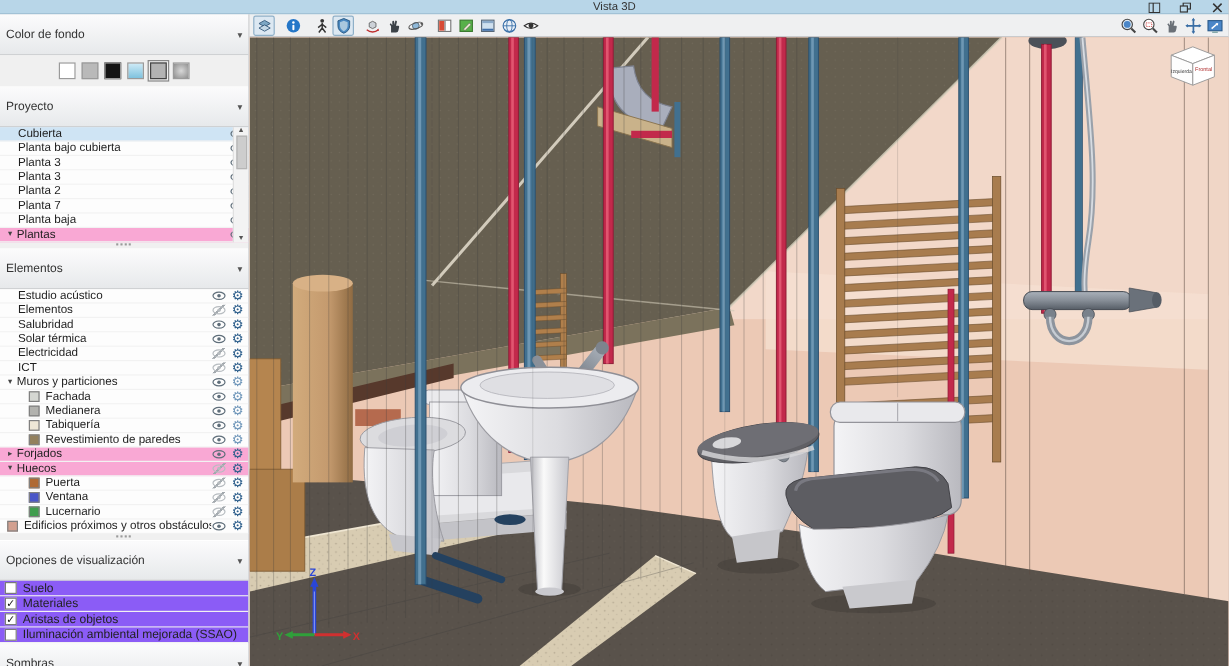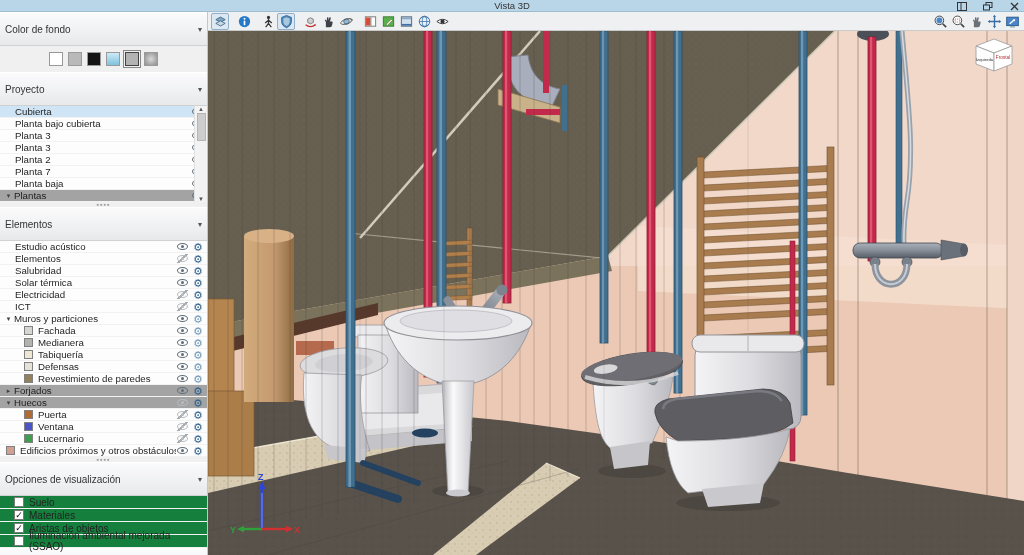--- a/index.html
+++ b/index.html
@@ -19,21 +19,21 @@
           border-bottom:1px solid #cfd1d3;display:flex;align-items:center;padding:16px 5px;color:#333;}
   .sechdr .t{flex:1;font-size:10px;}
   .chev{font-size:8px;color:#555;}
   .swatchrow{height:26px;display:flex;align-items:center;justify-content:center;gap:5px;background:#f0f0f0;}
   .bgsw{width:14px;height:14px;border:1px solid #9a9a9a;}
   .bgsw.sel{border:1px solid #444;outline:1px solid #888;outline-offset:1px;}
   .row{height:12px;display:flex;align-items:center;background:#fdfdfd;border-bottom:1px solid #f2f2f2;
        padding-left:15px;line-height:12px;}
   .row.sel{background:#cfe4f4;}
   .row.group{padding-left:3px;background:#fdfdfd;}
-  .row.groupgray{background:#a3a3a3;}
+  .row.groupgray{background:#f9a8d4;}
   .row.child{padding-left:24px;}
   .row .lbl{flex:1;white-space:nowrap;overflow:hidden;font-size:9.7px;color:#1e1e1e;}
   .row .exp{width:11px;font-size:7px;color:#444;text-align:center;}
   .icons{display:flex;align-items:center;gap:3px;padding-right:3px;}
   .eye{position:relative;width:13px;height:9px;display:inline-block;}
   .eye::before{content:"";position:absolute;left:1px;top:1px;right:1px;bottom:1px;
                border:1px solid #5f6e7a;border-radius:50%;}
   .eye::after{content:"";position:absolute;left:5px;top:3px;width:3px;height:3px;background:#5f6e7a;border-radius:50%;}
   .eye.off::before{border-color:#b7bcc0;}
   .eye.off::after{background:#b7bcc0;}
@@ -41,21 +41,21 @@
   .gear{width:12px;height:12px;font-size:11px;line-height:12px;text-align:center;color:#2e5f8c;}
   .gear::before{content:"⚙";}
   .gear.outl{color:#7097ba;}
   .tswatch{width:9px;height:9px;border:1px solid #808080;margin-right:5px;flex:none;}
   .projwrap{position:relative;}
   .projscroll{position:absolute;right:0;top:0;bottom:0;width:13px;background:#f3f3f3;border-left:1px solid #e0e0e0;
               display:flex;flex-direction:column;justify-content:space-between;align-items:center;font-size:6px;color:#555;}
   .projscroll .thumb{flex:0 0 28px;width:9px;background:#cdcdcd;border:1px solid #b5b5b5;margin:1px 0;}
   .splitter{height:5px;display:flex;align-items:center;justify-content:center;color:#9a9a9a;
             font-size:7px;letter-spacing:1px;background:#f0f0f0;line-height:5px;}
-  .cbrow{height:13px;display:flex;align-items:center;background:#15803d;border-bottom:1px solid #f2f2f2;padding-left:14px;}
+  .cbrow{height:13px;display:flex;align-items:center;background:#8b5cf6;border-bottom:1px solid #f2f2f2;padding-left:4px;}
   .cb{width:10px;height:10px;border:1px solid #7a7a7a;background:#fff;margin-right:5px;font-size:9px;
       line-height:9px;text-align:center;color:#111;font-weight:bold;flex:none;}
   .filler{background:#f0f0f0;height:40px;}
   
   #toolbar{position:absolute;left:208px;top:12px;width:816px;height:19px;background:#eff0f1;
            border-bottom:1px solid #c9cacc;display:flex;align-items:center;padding:0 3px;}
   .tbtn{width:18px;height:17px;display:flex;align-items:center;justify-content:center;border:1px solid transparent;border-radius:2px;}
   .tbtn.pressed{background:#dce8f2;border:1px solid #8fb0c8;}
   .tbsep{width:6px;}
   #toolbar .spacer{flex:1;}
@@ -237,28 +237,20 @@
           <span class="tswatch" style="background: rgb(178, 178, 174);"></span>
           <span class="lbl">Medianera</span>
           <span class="icons">
             <span class="eye"></span>
             <span class="gear outl"></span>
           </span>
         </div>
     <div class="row child">
           <span class="tswatch" style="background: rgb(239, 231, 214);"></span>
           <span class="lbl">Tabiquería</span>
-          <span class="icons">
-            <span class="eye"></span>
-            <span class="gear outl"></span>
-          </span>
-        </div>
-    <div class="row child">
-          <span class="tswatch" style="background: rgb(229, 226, 218);"></span>
-          <span class="lbl">Defensas</span>
           <span class="icons">
             <span class="eye"></span>
             <span class="gear outl"></span>
           </span>
         </div>
     <div class="row child">
           <span class="tswatch" style="background: rgb(147, 128, 93);"></span>
           <span class="lbl">Revestimiento de paredes</span>
           <span class="icons">
             <span class="eye"></span>

